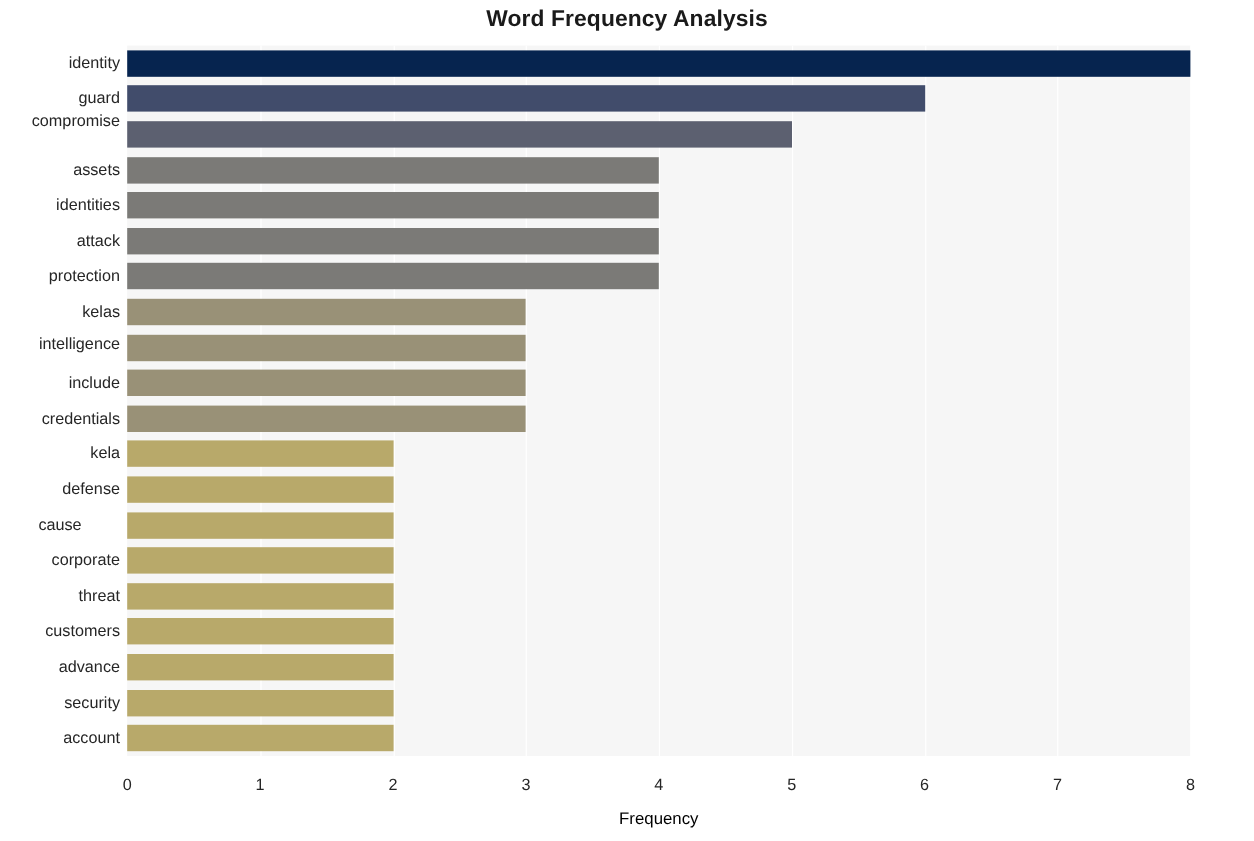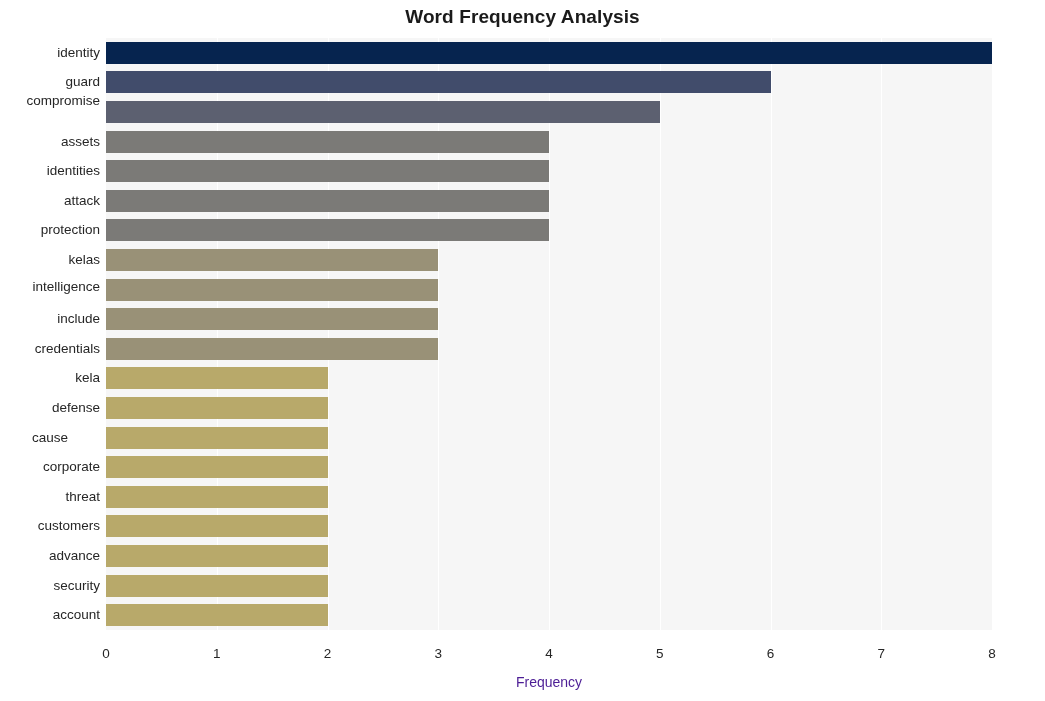--- a/index.html
+++ b/index.html
@@ -105,21 +105,21 @@
     font-size: 13.5px;
     color: #262626;
   }
   #x-axis-label {
     position: absolute;
     left: 106px;
     top: 674px;
     width: 886px;
     text-align: center;
     font-size: 14px;
-    color: #4c1d95;
+    color: #000000;
   }
 </style>
 </head>
 <body>
 
 <div id="figure">
 
   <div id="chart-title">Word Frequency Analysis</div>
 
   <div id="plot-area">

